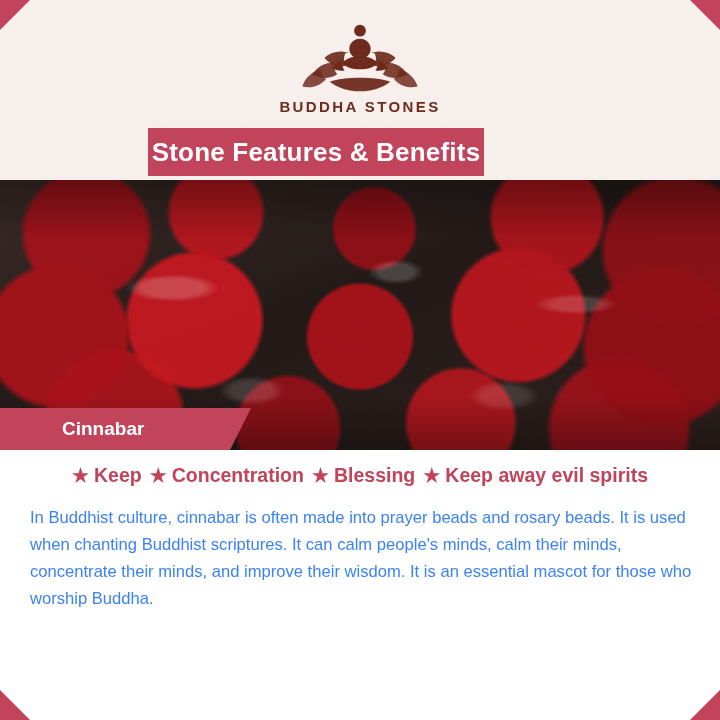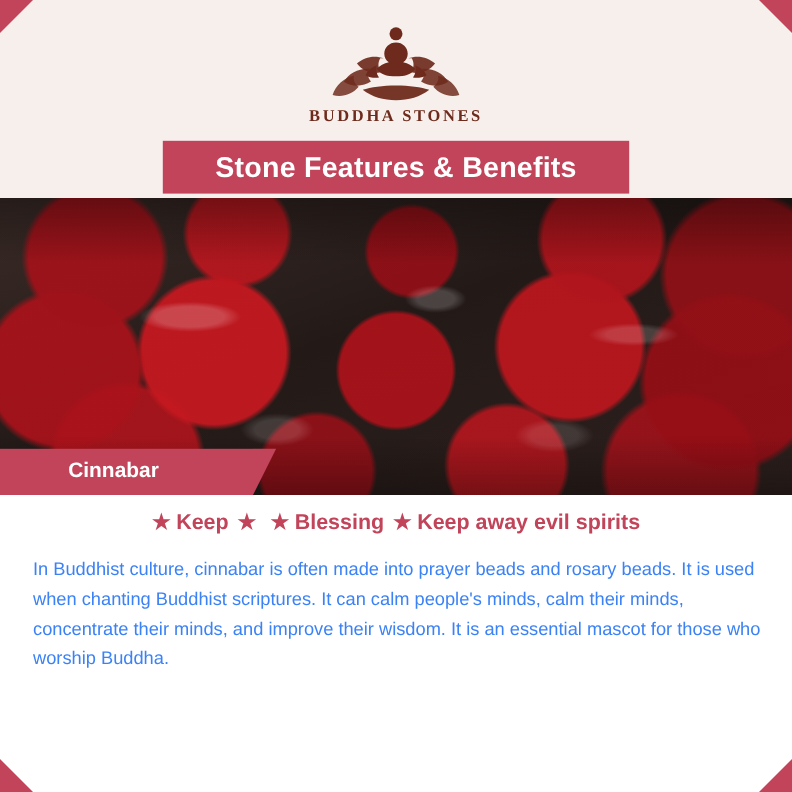--- a/index.html
+++ b/index.html
@@ -70,28 +70,28 @@
     width: 160px;
     height: 78px;
   }
   .brand-name {
     display: block;
     margin-top: 2px;
     font-size: 15px;
     letter-spacing: 2.4px;
     color: #6e2b1d;
     font-weight: bold;
-    font-family: Liberation Serif, serif;
+    font-family: Liberation Sans, sans-serif;
   }
 
   .title-band {
     position: absolute;
     top: 128px;
     left: 148px;
-    width: 424px;
+    width: 336px;
     height: 48px;
     background: #c1445a;
     display: flex;
     align-items: center;
     justify-content: center;
   }
   .title-band-text {
     color: #ffffff;
     font-size: 26px;
     font-weight: bold;
@@ -265,20 +265,21 @@
     </div>
   </div>
 
   <div class="benefits">
     <div class="benefit">
       <span class="star">★</span>
       <span>Keep</span>
     </div>
     <div class="benefit">
       <span class="star">★</span>
+      <span>Concentration</span>
     </div>
     <div class="benefit">
       <span class="star">★</span>
       <span>Blessing</span>
     </div>
     <div class="benefit">
       <span class="star">★</span>
       <span>Keep away evil spirits</span>
     </div>
   </div>

